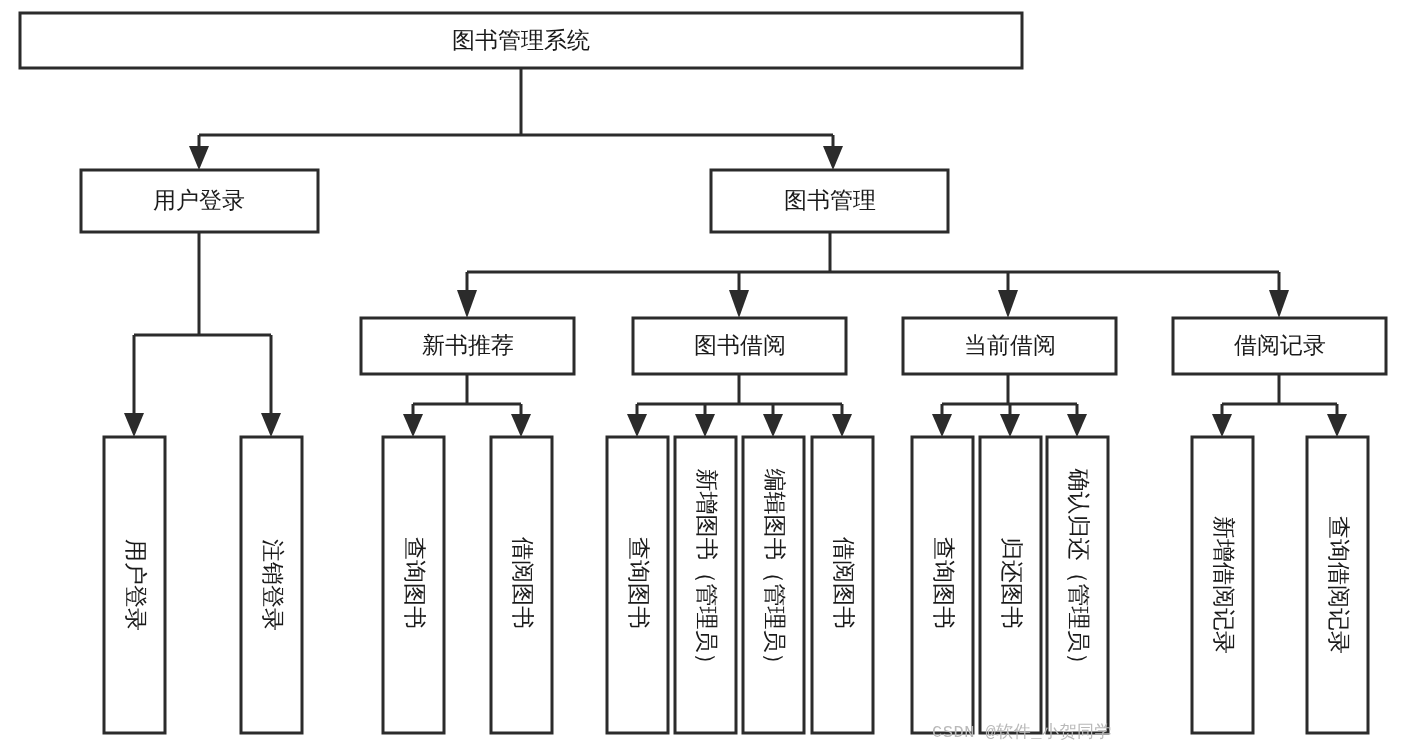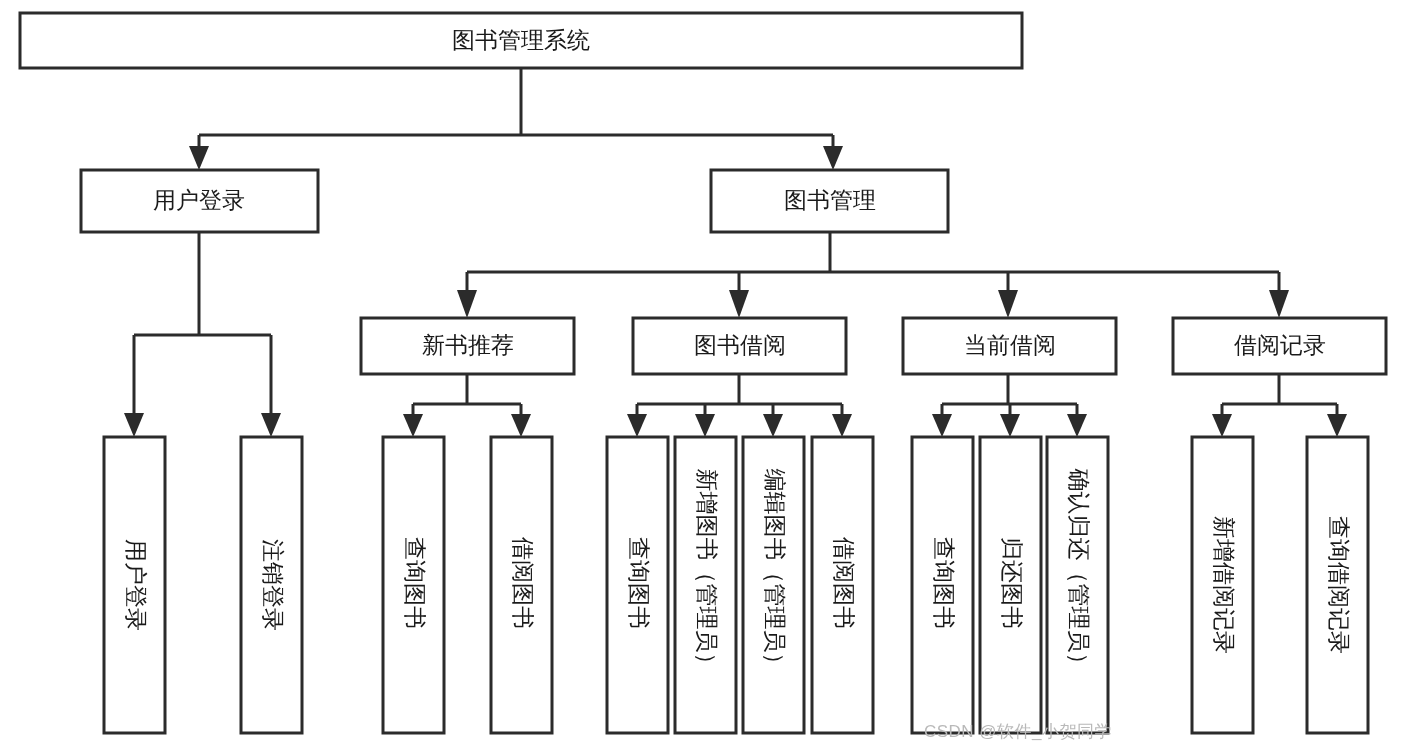--- a/index.html
+++ b/index.html
@@ -53,21 +53,21 @@
     font-family: "Liberation Sans", sans-serif;
     font-size: 23px;
     fill: #1a1a1a;
     text-anchor: middle;
     dominant-baseline: middle;
   }
   .watermark {
     position: absolute;
     right: 12px;
     bottom: 4px;
-    font-family: Liberation Sans, sans-serif;
+    font-family: Liberation Mono, monospace;
     font-size: 17px;
     color: #b9b9b9;
     white-space: nowrap;
     letter-spacing: 0.5px;
     user-select: none;
   }
 </style>
 </head>
 <body>
 

